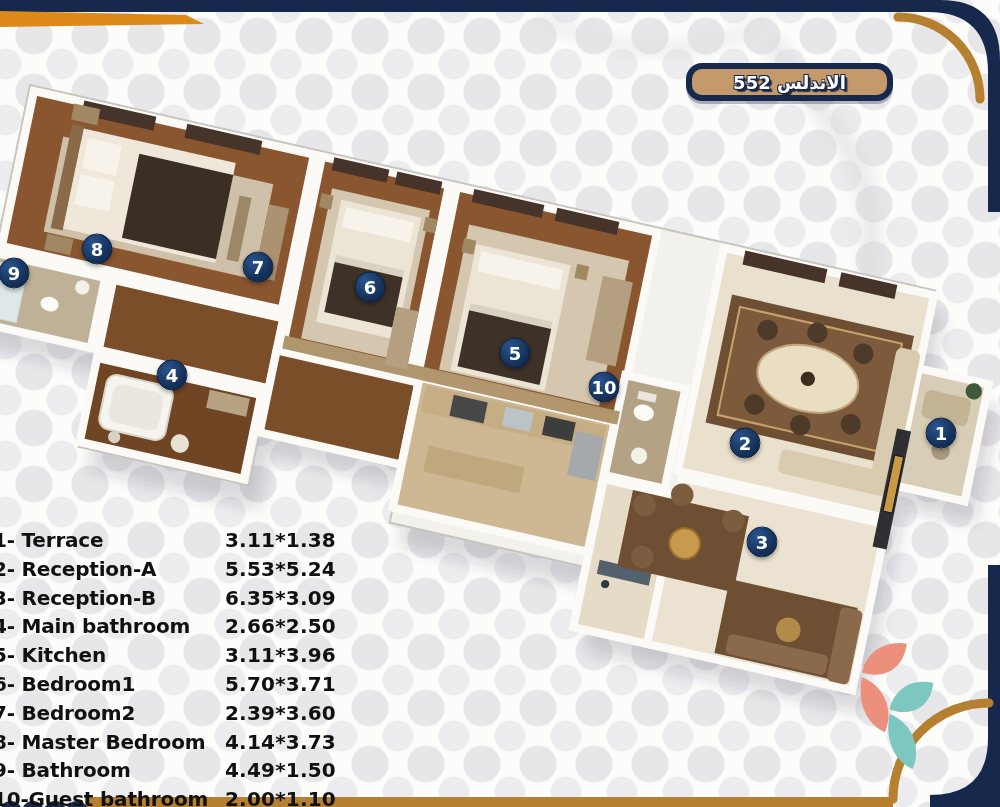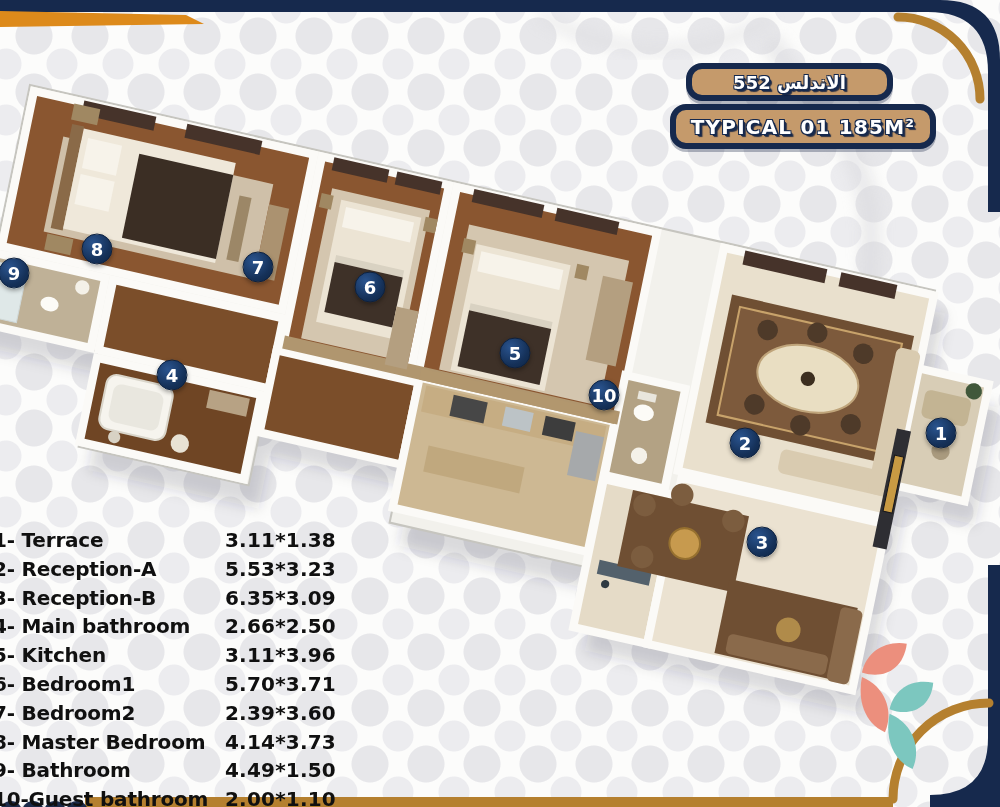--- a/index.html
+++ b/index.html
@@ -233,31 +233,30 @@
         <path d="M866,682 C862,702 868,722 886,730 C894,712 886,690 866,682 Z"></path>
       </g>
       <g fill="var(--logo_teal)">
         <path d="M928,687 C910,683 894,692 890,710 C908,717 926,709 928,687 Z"></path>
         <path d="M890,714 C886,734 892,754 910,762 C918,744 910,722 890,714 Z"></path>
       </g>
     </g>
   </svg>
 
   <div class="pill pill-project" dir="rtl">الاندلس 552</div>
-  <div class="pill pill-type">TYPICAL 01 185M²</div>
 
   <div class="legend">
     <div class="lrow">
       <span class="lname">1- Terrace</span>
       <span class="ldims">3.11*1.38</span>
     </div>
 
     <div class="lrow">
       <span class="lname">2- Reception-A</span>
-      <span class="ldims">5.53*3.23</span>
+      <span class="ldims">5.53*5.24</span>
     </div>
 
     <div class="lrow">
       <span class="lname">3- Reception-B</span>
       <span class="ldims">6.35*3.09</span>
     </div>
 
     <div class="lrow">
       <span class="lname">4- Main bathroom</span>
       <span class="ldims">2.66*2.50</span>
@@ -323,16 +322,16 @@
     </div>
 
     <div class="marker" style="left: 97px; top: 249px;">
       <span>8</span>
     </div>
 
     <div class="marker" style="left: 14px; top: 273px;">
       <span>9</span>
     </div>
 
-    <div class="marker" style="left: 604px; top: 387px; margin-top: 8px;">
+    <div class="marker" style="left: 604px; top: 387px;">
       <span>10</span>
     </div>
   </div>
 
 </body></html>

